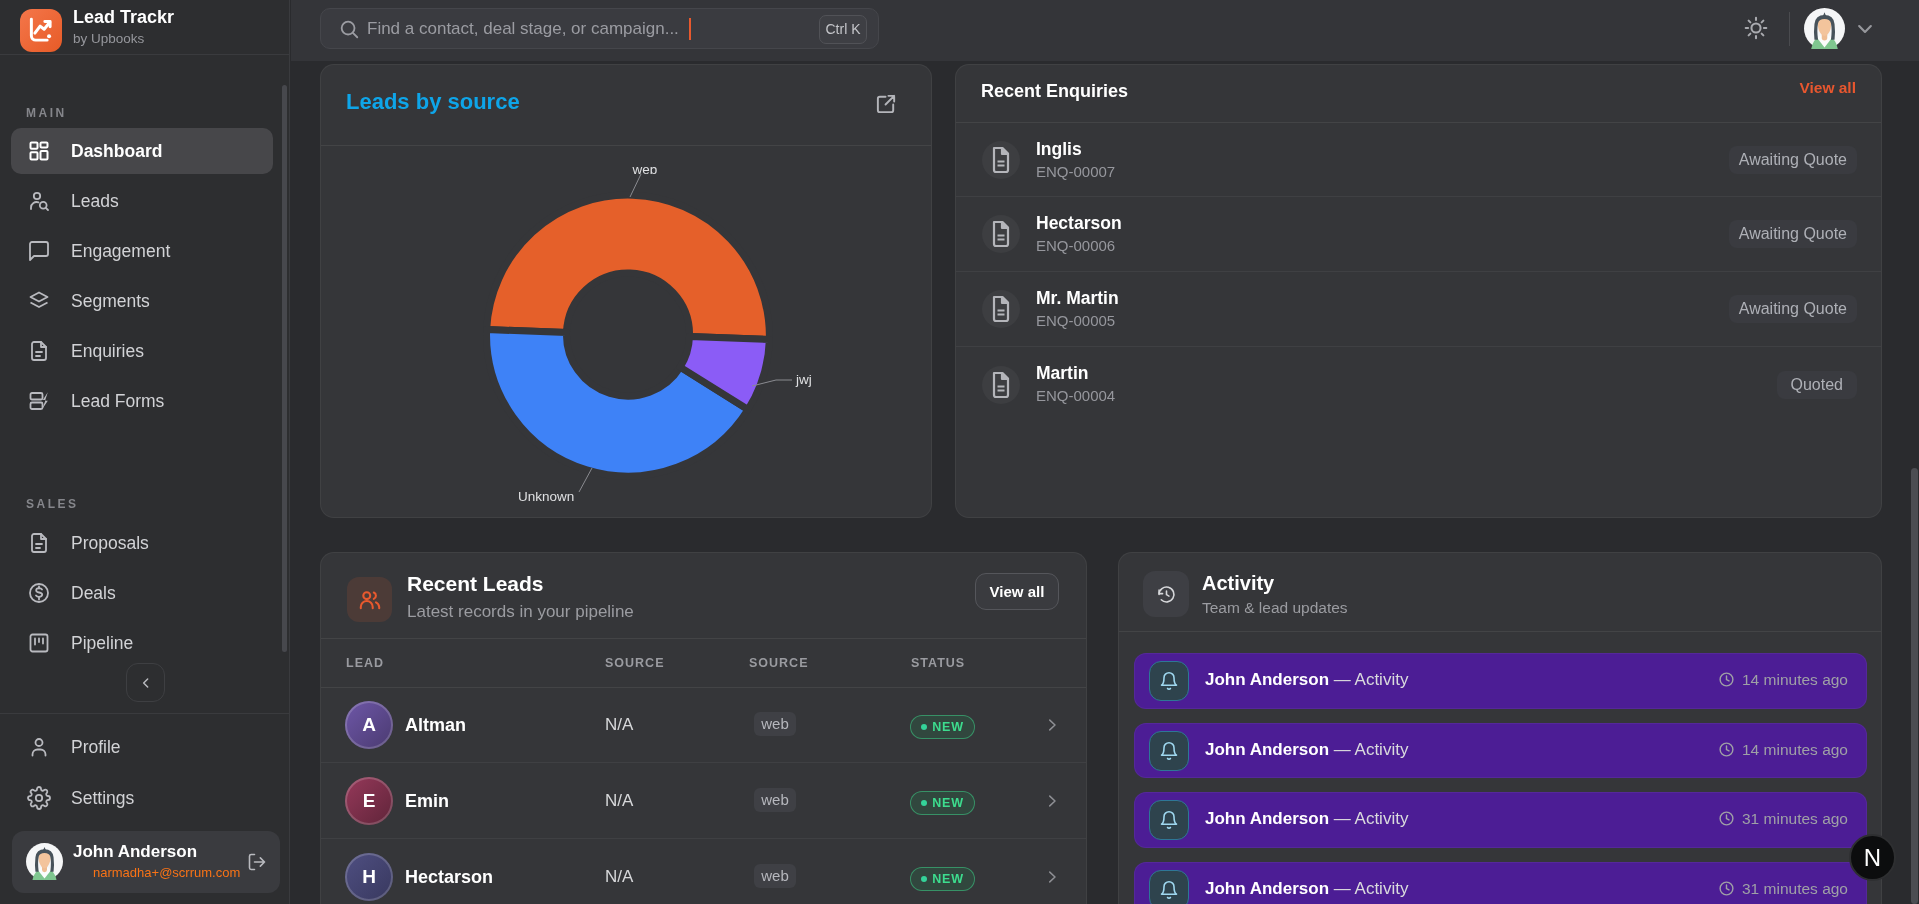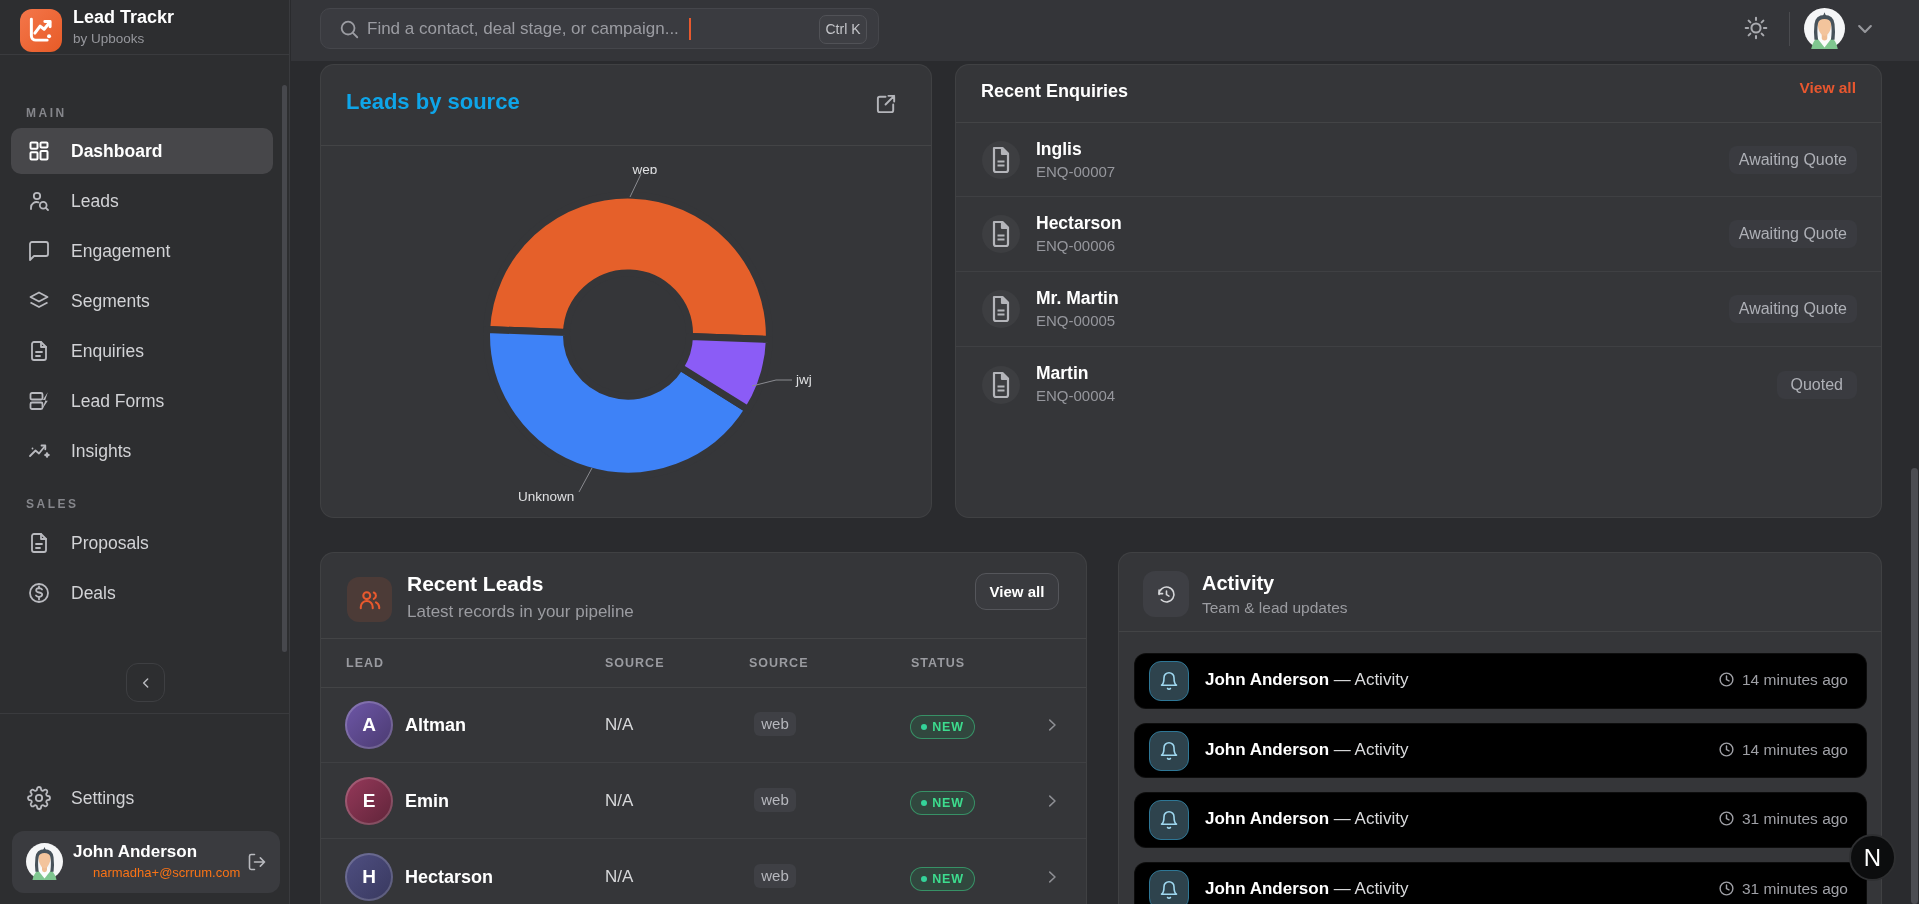--- a/index.html
+++ b/index.html
@@ -71,21 +71,21 @@
     border-radius:6px; color:#b6b7bd; font-size:15px; text-align:center; line-height:24px; }
   .lead-new { position:absolute; left:589px; top:28px; width:65px; height:24px;
     background:rgba(35,134,84,0.22); border:1px solid rgba(61,220,142,0.5); border-radius:13px;
     color:#3ddc8e; font-size:12.5px; font-weight:bold; letter-spacing:0.8px; text-align:center;
     line-height:22px; }
   .lead-new .dot { display:inline-block; width:6px; height:6px; border-radius:50%;
     background:#34d399; margin-right:5px; vertical-align:1px; }
   .lead-chev { position:absolute; right:25px; top:29px; }
 
   
-  .act-item { position:absolute; left:15px; width:733px; height:55.5px; background:#000000;
+  .act-item { position:absolute; left:15px; width:733px; height:55.5px; background:#4c1d95;
     border:1px solid rgba(255,255,255,0.05); border-radius:12px; }
   .act-bell { position:absolute; left:14px; top:7px; width:40px; height:40px; border-radius:12px;
     background:#2e434d; border:1.5px solid #2e7796; }
   .act-bell svg { margin:9px; }
   .act-text { position:absolute; left:70px; top:16px; font-size:17px; color:#e3e4e6; }
   .act-text b { color:#fff; }
   .act-text .dash { color:#dadbdd; }
   .act-time { position:absolute; right:18px; top:17px; font-size:15.5px; color:#9fa0a6; }
   .act-time svg { display:inline-block; vertical-align:-3px; margin-right:7px; }
 </style>
@@ -148,55 +148,61 @@
     <span class="txt">Enquiries</span>
   </div>
   <div class="nav-item" style="top:378px;">
     <svg width="24" height="24" viewBox="0 0 24 24" fill="none" stroke="#b9babf" stroke-width="1.8" stroke-linecap="round" stroke-linejoin="round">
       <rect x="3.5" y="4" width="12" height="6.5" rx="1.5"></rect>
       <rect x="3.5" y="13.5" width="12" height="6.5" rx="1.5"></rect>
       <path d="M20.8 3.2 L15.8 11 h2.8 L14.8 20.8 L20.8 11.8 h-2.8 Z" fill="#b9babf" stroke="none"></path>
     </svg>
     <span class="txt">Lead Forms</span>
   </div>
-  <div class="nav-item" style="top:428px;">
-    <svg width="24" height="24" viewBox="0 0 24 24" fill="none" stroke="#b9babf" stroke-width="1.8" stroke-linecap="round" stroke-linejoin="round">
-      <path d="M3 17 l5.5-5.5 3.5 3 6-7.5"></path>
-      <path d="M14.5 6.5 h3.8 v3.8" fill="none"></path>
-      <path d="M5.5 9.5 v0.01 M20 14 l0.6 1.4 1.4.6 -1.4.6 -.6 1.4 -.6-1.4 -1.4-.6 1.4-.6 z" fill="#b9babf"></path>
-    </svg>
-    <span class="txt">Insights</span>
-  </div>
 
   <div class="navlabel" style="top:497px;">SALES</div>
 
   <div class="nav-item" style="top:520px;">
     <svg width="24" height="24" viewBox="0 0 24 24" fill="none" stroke="#b9babf" stroke-width="1.8" stroke-linecap="round" stroke-linejoin="round">
       <path d="M14 3 H7 a2 2 0 0 0 -2 2 v14 a2 2 0 0 0 2 2 h10 a2 2 0 0 0 2-2 V8 Z"></path>
       <path d="M14 3 v5 h5"></path>
       <path d="M9 13 h6 M9 17 h4"></path>
     </svg>
     <span class="txt">Proposals</span>
   </div>
   <div class="nav-item" style="top:570px;">
     <svg width="24" height="24" viewBox="0 0 24 24" fill="none" stroke="#b9babf" stroke-width="1.8" stroke-linecap="round" stroke-linejoin="round">
       <circle cx="12" cy="12" r="9"></circle>
       <path d="M15 8.5 a3.2 2.2 0 0 0 -3-1.3 c-1.8 0 -2.8 .9 -2.8 2.2 0 2.8 6 1.4 6 4.2 0 1.3-1.2 2.2-3.2 2.2 a3.4 2.4 0 0 1 -3-1.3"></path>
       <path d="M12 5.5 v2 M12 16.5 v2"></path>
     </svg>
     <span class="txt">Deals</span>
   </div>
+  <div class="nav-item" style="top:620px;">
+    <svg width="24" height="24" viewBox="0 0 24 24" fill="none" stroke="#b9babf" stroke-width="1.8" stroke-linecap="round" stroke-linejoin="round">
+      <rect x="3.5" y="3.5" width="17" height="17" rx="2"></rect>
+      <path d="M8 7.5 v6 M12 7.5 v3.5 M16 7.5 v5"></path>
+    </svg>
+    <span class="txt">Pipeline</span>
+  </div>
 
   <div id="collapse-btn">
     <svg width="16" height="16" viewBox="0 0 24 24" fill="none" stroke="#b9babf" stroke-width="2.2" stroke-linecap="round" stroke-linejoin="round" style="display:block;margin:11px auto 0;">
       <path d="M14.5 6 L8.5 12 L14.5 18"></path>
     </svg>
   </div>
   <div id="side-divider2"></div>
 
+  <div class="nav-item" style="top:724px;">
+    <svg width="24" height="24" viewBox="0 0 24 24" fill="none" stroke="#b9babf" stroke-width="1.8" stroke-linecap="round" stroke-linejoin="round">
+      <circle cx="12" cy="7.5" r="3.5"></circle>
+      <path d="M5.5 20.5 v-1 a5 5 0 0 1 5-5 h3 a5 5 0 0 1 5 5 v1"></path>
+    </svg>
+    <span class="txt">Profile</span>
+  </div>
   <div class="nav-item" style="top:775px;">
     <svg width="24" height="24" viewBox="0 0 24 24" fill="none" stroke="#b9babf" stroke-width="1.8" stroke-linecap="round" stroke-linejoin="round">
       <circle cx="12" cy="12" r="3.2"></circle>
       <path d="M19.4 15a1.65 1.65 0 0 0 .33 1.82l.06.06a2 2 0 1 1-2.83 2.83l-.06-.06a1.65 1.65 0 0 0-1.82-.33 1.65 1.65 0 0 0-1 1.51V21a2 2 0 1 1-4 0v-.09A1.65 1.65 0 0 0 9 19.4a1.65 1.65 0 0 0-1.82.33l-.06.06a2 2 0 1 1-2.83-2.83l.06-.06a1.65 1.65 0 0 0 .33-1.82 1.65 1.65 0 0 0-1.51-1H3a2 2 0 1 1 0-4h.09A1.65 1.65 0 0 0 4.6 9a1.65 1.65 0 0 0-.33-1.82l-.06-.06a2 2 0 1 1 2.83-2.83l.06.06a1.65 1.65 0 0 0 1.82.33H9a1.65 1.65 0 0 0 1-1.51V3a2 2 0 1 1 4 0v.09a1.65 1.65 0 0 0 1 1.51 1.65 1.65 0 0 0 1.82-.33l.06-.06a2 2 0 1 1 2.83 2.83l-.06.06a1.65 1.65 0 0 0-.33 1.82V9a1.65 1.65 0 0 0 1.51 1H21a2 2 0 1 1 0 4h-.09a1.65 1.65 0 0 0-1.51 1z"></path>
     </svg>
     <span class="txt">Settings</span>
   </div>
 
   <div id="user-card">
     <svg width="37" height="37" viewBox="0 0 40 40" style="position:absolute;left:14px;top:12px;">

